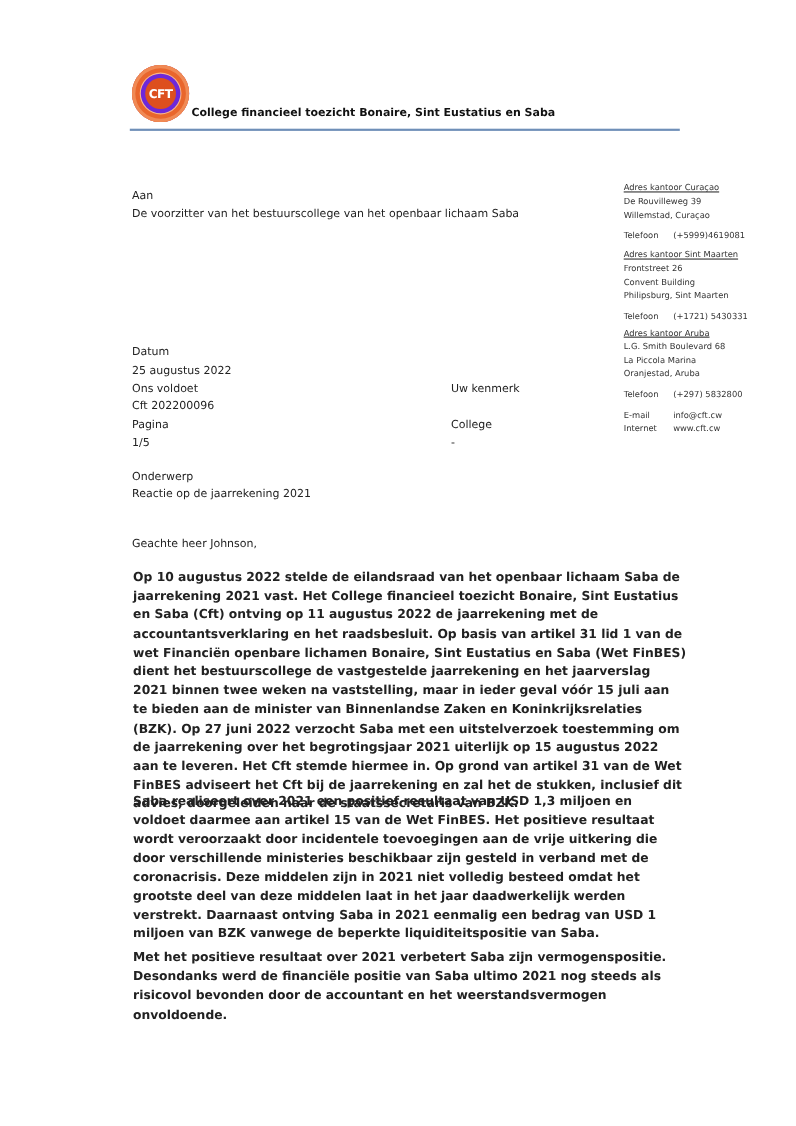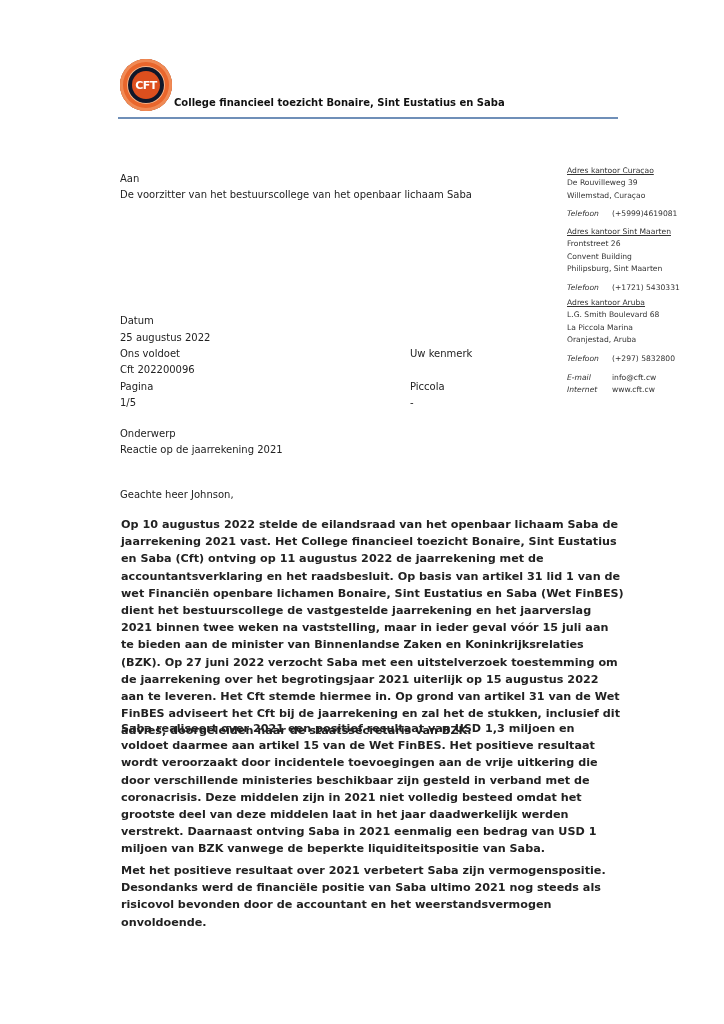--- a/index.html
+++ b/index.html
@@ -1,27 +1,27 @@
 <!DOCTYPE html>
 <html><head>
 <meta charset="utf-8">
 <style>
   html, body { margin:0; padding:0; background:#ffffff; }
   body { width:724px; height:1024px; position:relative; overflow:hidden; font-family:"DejaVu Sans", sans-serif; color:#1a1a1a; }
   .abs { position:absolute; }
-  .logo { left:120px; top:59px; width:52px; height:52px; border-radius:50%; background:#0f172a; box-shadow: inset 0 0 0 3px #f08a55, inset 0 0 0 7px #e9662c, inset 0 0 0 8px #f6b48a; display:flex; align-items:center; justify-content:center; }
+  .logo { left:120px; top:59px; width:52px; height:52px; border-radius:50%; background:#6d28d9; box-shadow: inset 0 0 0 3px #f08a55, inset 0 0 0 7px #e9662c, inset 0 0 0 8px #f6b48a; display:flex; align-items:center; justify-content:center; }
   .logo-inner { width:28px; height:28px; border-radius:50%; background:#dd4f1e; display:flex; align-items:center; justify-content:center; color:#fff; font-weight:bold; font-size:11px; letter-spacing:-0.5px; }
   .org-title { left:174px; top:97px; font-size:10px; font-weight:bold; color:#111; white-space:nowrap; }
   .header-rule { left:118px; top:117px; width:500px; height:2px; background:#6f8fb8; }
   .t { font-size:10px; line-height:17.5px; white-space:nowrap; color:#222; }
   .side { font-size:7.6px; line-height:12.4px; color:#333; white-space:nowrap; }
   .side .u { text-decoration:underline; }
   .side .gap { height:6px; }
   .side .row { display:flex; }
-  .side .lbl { width:45px;font-style:italic; }
+  .side .lbl { width:45px; }
   .body { left:120px; width:505px; font-size:11.2px; line-height:17.2px; color:#222; }
   .body p { margin:1px; white-space:normal;font-weight:bold; }
   .bold { font-weight:bold; }
 </style>
 </head>
 <body>
 
 <div class="abs logo">
   <div class="logo-inner">CFT</div>
 </div>
@@ -76,21 +76,21 @@
       <span>www.cft.cw</span>
     </div>
 </div>
 
 <div class="abs t" style="left:120px; top:312px;">Datum</div>
 <div class="abs t" style="left:120px; top:329px;">25 augustus 2022</div>
 <div class="abs t" style="left:120px; top:345px;">Ons voldoet</div>
 <div class="abs t" style="left:410px; top:345px;">Uw kenmerk</div>
 <div class="abs t" style="left:120px; top:361px;">Cft 202200096</div>
 <div class="abs t" style="left:120px; top:378px;">Pagina</div>
-<div class="abs t" style="left:410px; top:378px;">Piccola</div>
+<div class="abs t" style="left:410px; top:378px;">College</div>
 <div class="abs t" style="left:120px; top:394px;">1/5</div>
 <div class="abs t" style="left:410px; top:394px;">-</div>
 
 <div class="abs t" style="left:120px; top:425px;">Onderwerp</div>
 <div class="abs t" style="left:120px; top:441px;">Reactie op de jaarrekening 2021</div>
 
 <div class="abs t" style="left:120px; top:486px;">Geachte heer Johnson,</div>
 
 <div class="abs body" style="top:515px;">
   <p>Op 10 augustus 2022 stelde de eilandsraad van het openbaar lichaam Saba de jaarrekening 2021 vast. Het College financieel toezicht Bonaire, Sint Eustatius en Saba (Cft) ontving op 11 augustus 2022 de jaarrekening met de accountantsverklaring en het raadsbesluit. Op basis van artikel 31 lid 1 van de wet Financiën openbare lichamen Bonaire, Sint Eustatius en Saba (Wet FinBES) dient het bestuurscollege de vastgestelde jaarrekening en het jaarverslag 2021 binnen twee weken na vaststelling, maar in ieder geval vóór 15 juli aan te bieden aan de minister van Binnenlandse Zaken en Koninkrijksrelaties (BZK). Op 27 juni 2022 verzocht Saba met een uitstelverzoek toestemming om de jaarrekening over het begrotingsjaar 2021 uiterlijk op 15 augustus 2022 aan te leveren. Het Cft stemde hiermee in. Op grond van artikel 31 van de Wet FinBES adviseert het Cft bij de jaarrekening en zal het de stukken, inclusief dit advies, doorgeleiden naar de staatssecretaris van BZK.</p>

